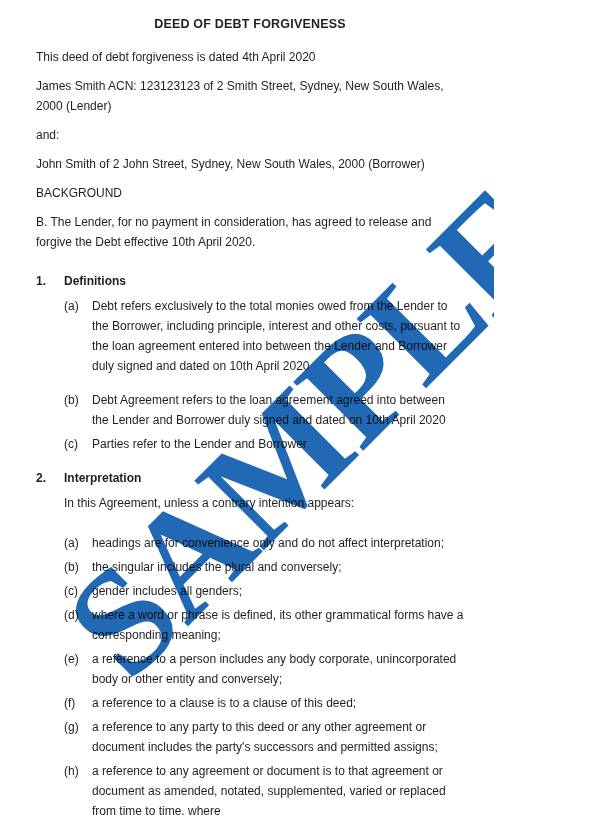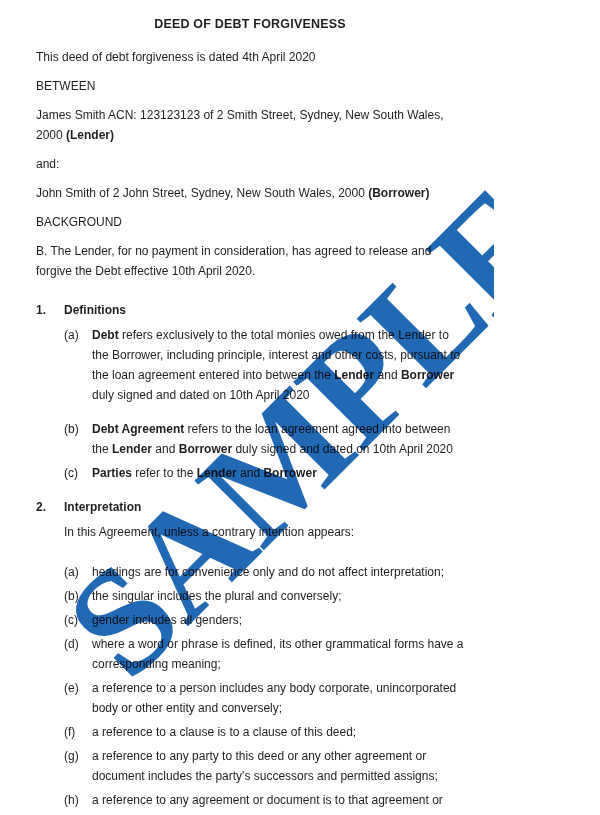--- a/index.html
+++ b/index.html
@@ -33,21 +33,21 @@
   }
   .sec-num { width: 28px; flex: none; }
   .item {
     display: flex;
     margin: 0 0 4px 0;
     padding-left: 28px;
   }
   .item .marker { width: 28px; flex: none; }
   .item .item-body { flex: 1; }
   .item.gap-after { margin-bottom: 14px; }
-  .b { font-weight: bold; }
+  .b { font-weight: normal; }
   .watermark {
     position: absolute;
     left: 310px;
     top: 432px;
     transform: translate(-50%, -50%) rotate(-45deg);
     transform-origin: center center;
     font-family: "Liberation Serif", serif;
     font-weight: bold;
     font-size: 150px;
     white-space: nowrap;
@@ -57,21 +57,20 @@
   }
 </style>
 </head>
 <body>
 
 <div class="page" style="color: rgb(31, 31, 31); background: rgb(255, 255, 255);">
   <div class="doc-body">
     <h1 class="doc-title">DEED OF DEBT FORGIVENESS</h1>
 
   <p class="para"><span>This deed of debt forgiveness is dated 4th April 2020</span></p>
-      <p class="para"><span>BETWEEN</span></p>
       <p class="para"><span>James Smith ACN: 123123123 of 2 Smith Street, Sydney, New South Wales, 2000 </span><span class="b">(Lender)</span></p>
       <p class="para"><span>and:</span></p>
       <p class="para"><span>John Smith of 2 John Street, Sydney, New South Wales, 2000 </span><span class="b">(Borrower)</span></p>
       <p class="para"><span>BACKGROUND</span></p>
       <p class="para"><span>B. The Lender, for no payment in consideration, has agreed to release and forgive the Debt effective 10th April 2020.</span></p>
       <div class="section-head">
         <span class="sec-num">1.</span>
         <span class="sec-title">Definitions</span>
       </div>
       <div class="item gap-after">

